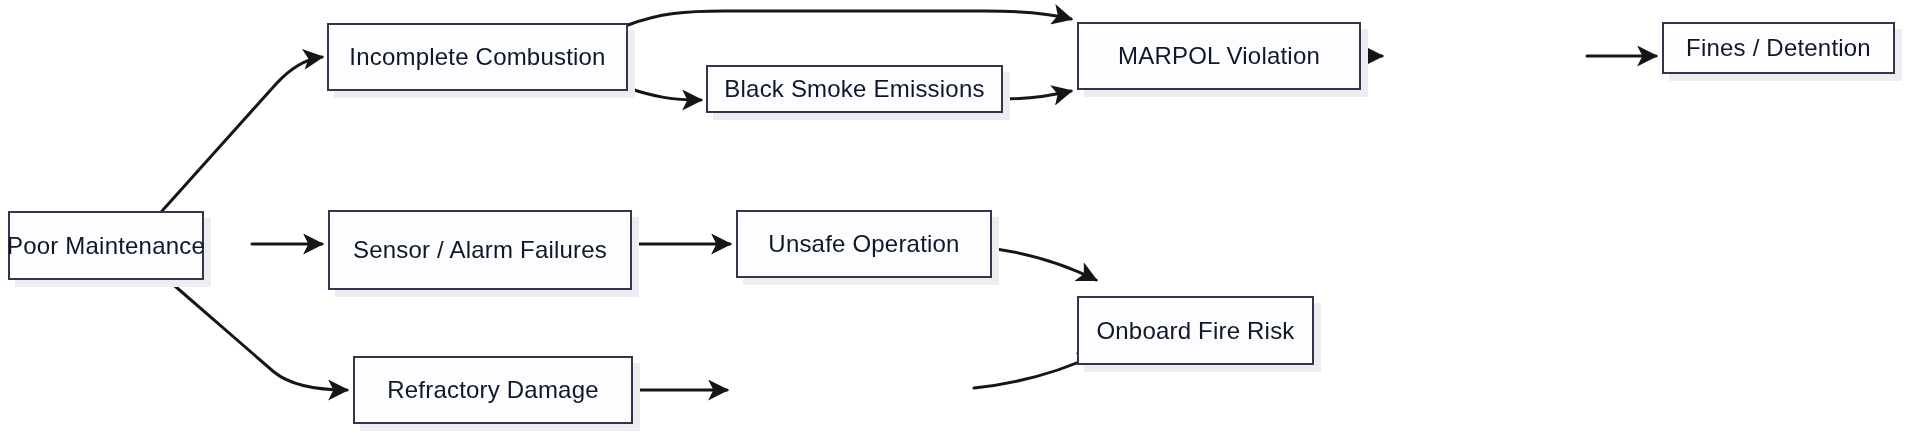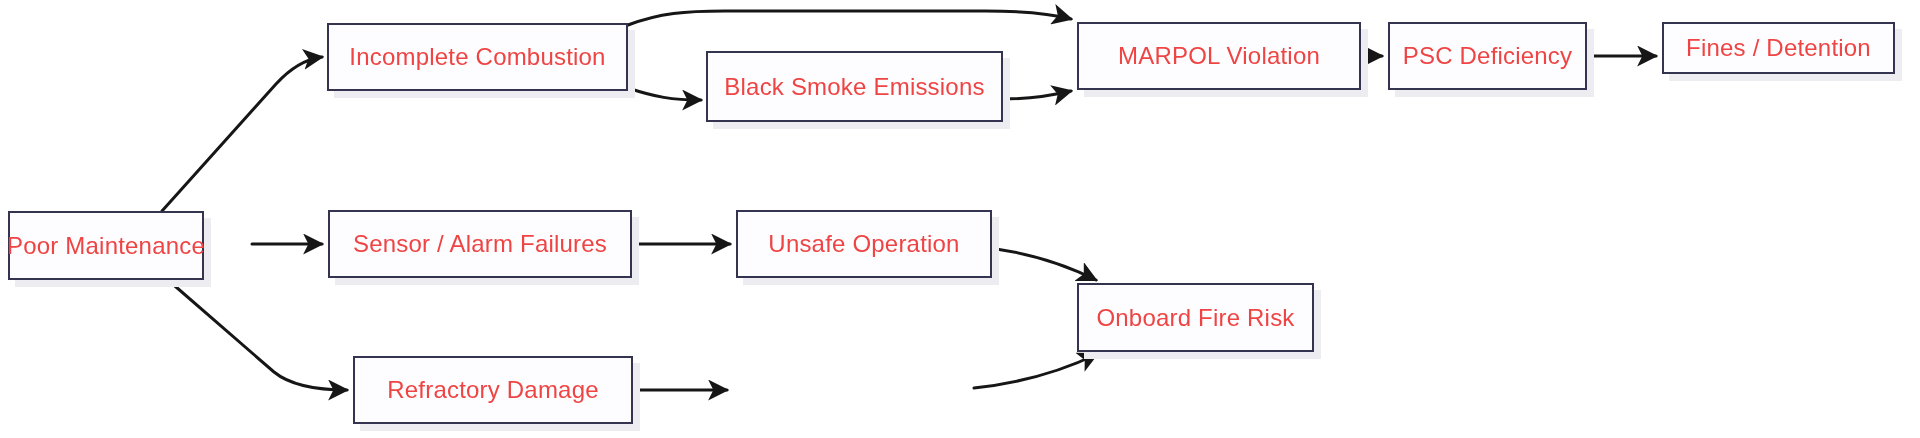--- a/index.html
+++ b/index.html
@@ -19,21 +19,21 @@
   }
   .node {
     position: absolute;
     box-sizing: border-box;
     background: #fdfdff;
     border: 2.5px solid #343450;
     box-shadow: 7px 7px 0 0 #ededf1;
     display: flex;
     align-items: center;
     justify-content: center;
-    color: #ef4444;
+    color: #0f172a;
     font-size: 24px;
     letter-spacing: 0.2px;
     white-space: nowrap;
   }
 </style>
 </head>
 <body>
 
 <div id="canvas">
 
@@ -60,45 +60,42 @@
   </svg>
 
   <div class="node" style="left:8px;   top:211px; width:196px; height:69px">
     <span>Poor Maintenance</span>
   </div>
 
   <div class="node" style="left:327px;  top:23px;  width:301px; height:68px">
     <span>Incomplete Combustion</span>
   </div>
 
-  <div class="node" style="left:706px;  top:51px;  width:297px; height:71px">
+  <div class="node" style="left:706px;  top:65px;  width:297px; height:48px">
     <span>Black Smoke Emissions</span>
   </div>
 
   <div class="node" style="left:1077px; top:22px;  width:284px; height:68px">
     <span>MARPOL Violation</span>
   </div>
 
-  <div class="node" style="left:1388px; top:22px;  width:199px; height:68px">
-    <span>PSC Deficiency</span>
-  </div>
 
   <div class="node" style="left:1662px; top:22px;  width:233px; height:52px">
     <span>Fines / Detention</span>
   </div>
 
-  <div class="node" style="left:328px;  top:210px; width:304px; height:68px">
+  <div class="node" style="left:328px;  top:210px; width:304px; height:80px">
     <span>Sensor / Alarm Failures</span>
   </div>
 
   <div class="node" style="left:736px;  top:210px; width:256px; height:68px">
     <span>Unsafe Operation</span>
   </div>
 
-  <div class="node" style="left:1077px; top:283px; width:237px; height:69px">
+  <div class="node" style="left:1077px; top:296px; width:237px; height:69px">
     <span>Onboard Fire Risk</span>
   </div>
 
   <div class="node" style="left:353px;  top:356px; width:280px; height:68px">
     <span>Refractory Damage</span>
   </div>
 
 
 </div>
 

